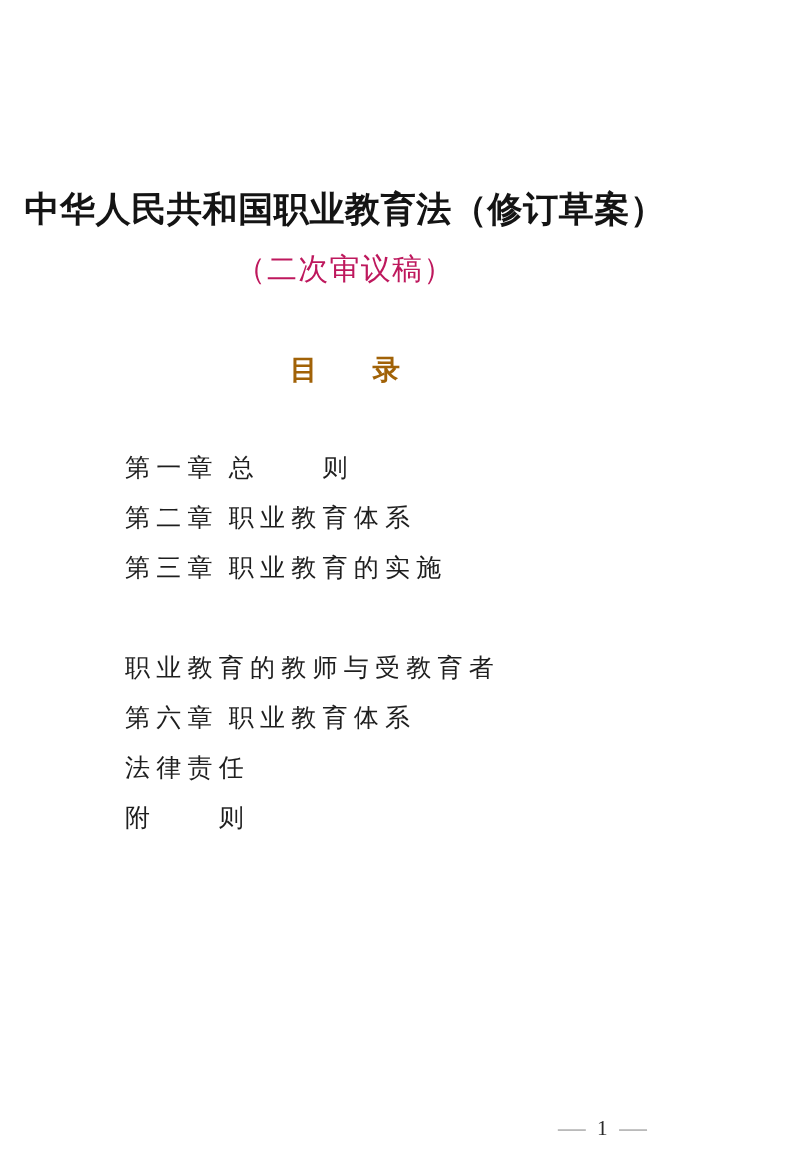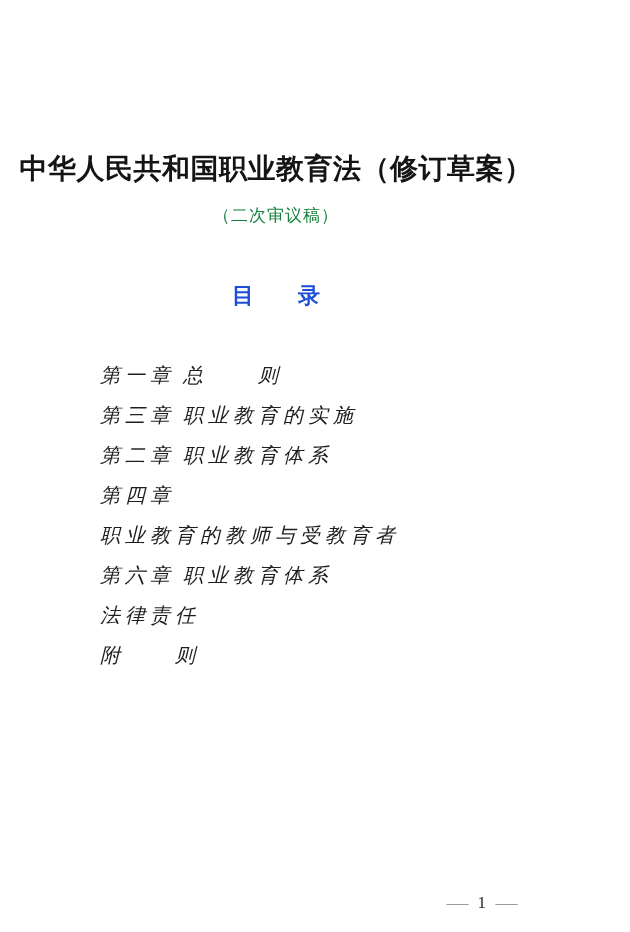--- a/index.html
+++ b/index.html
@@ -29,45 +29,44 @@
     letter-spacing: 0.5px;
     color: #141414;
     white-space: nowrap;
   }
   .doc-subtitle {
     position: absolute;
     top: 203px;
     left: 0;
     width: 100%;
     text-align: center;
-    font-size: 17px;
+    font-size: 24px;
     line-height: 26px;
     font-weight: 400;
     letter-spacing: 1px;
-    color: #15803d;
+    color: #be185d;
   }
   .toc-heading {
     position: absolute;
     top: 281px;
     left: 0;
     width: 100%;
     text-align: center;
     font-size: 22px;
     line-height: 30px;
     font-weight: 700;
-    color: #1d4ed8;
+    color: #a16207;
   }
   .toc-list {
     position: absolute;
     top: 355px;
     left: 100px;
     margin: 0;
     padding: 0;
     list-style: none;
-    font-style: italic;
   }
   .toc-item {
     display: flex;
     align-items: baseline;
     height: 40px;
     line-height: 40px;
     font-size: 20px;
     letter-spacing: 5px;
     color: #1e1e1e;
     white-space: pre;
@@ -109,29 +108,28 @@
   <div class="doc-subtitle">（二次审议稿）</div>
 
   <div class="toc-heading">目　　录</div>
 
   <ul class="toc-list">
     <li class="toc-item">
       <span class="toc-num">第一章</span>
       <span class="toc-title">总　　则</span>
     </li>
     <li class="toc-item">
+      <span class="toc-num">第二章</span>
+      <span class="toc-title">职业教育体系</span>
+    </li>
+    <li class="toc-item">
       <span class="toc-num">第三章</span>
       <span class="toc-title">职业教育的实施</span>
     </li>
     <li class="toc-item">
-      <span class="toc-num">第二章</span>
-      <span class="toc-title">职业教育体系</span>
-    </li>
-    <li class="toc-item">
-      <span class="toc-num">第四章</span>
     </li>
     <li class="toc-item">
       <span class="toc-title">职业教育的教师与受教育者</span>
     </li>
     <li class="toc-item">
       <span class="toc-num">第六章</span>
       <span class="toc-title">职业教育体系</span>
     </li>
     <li class="toc-item">
       <span class="toc-title">法律责任</span>

